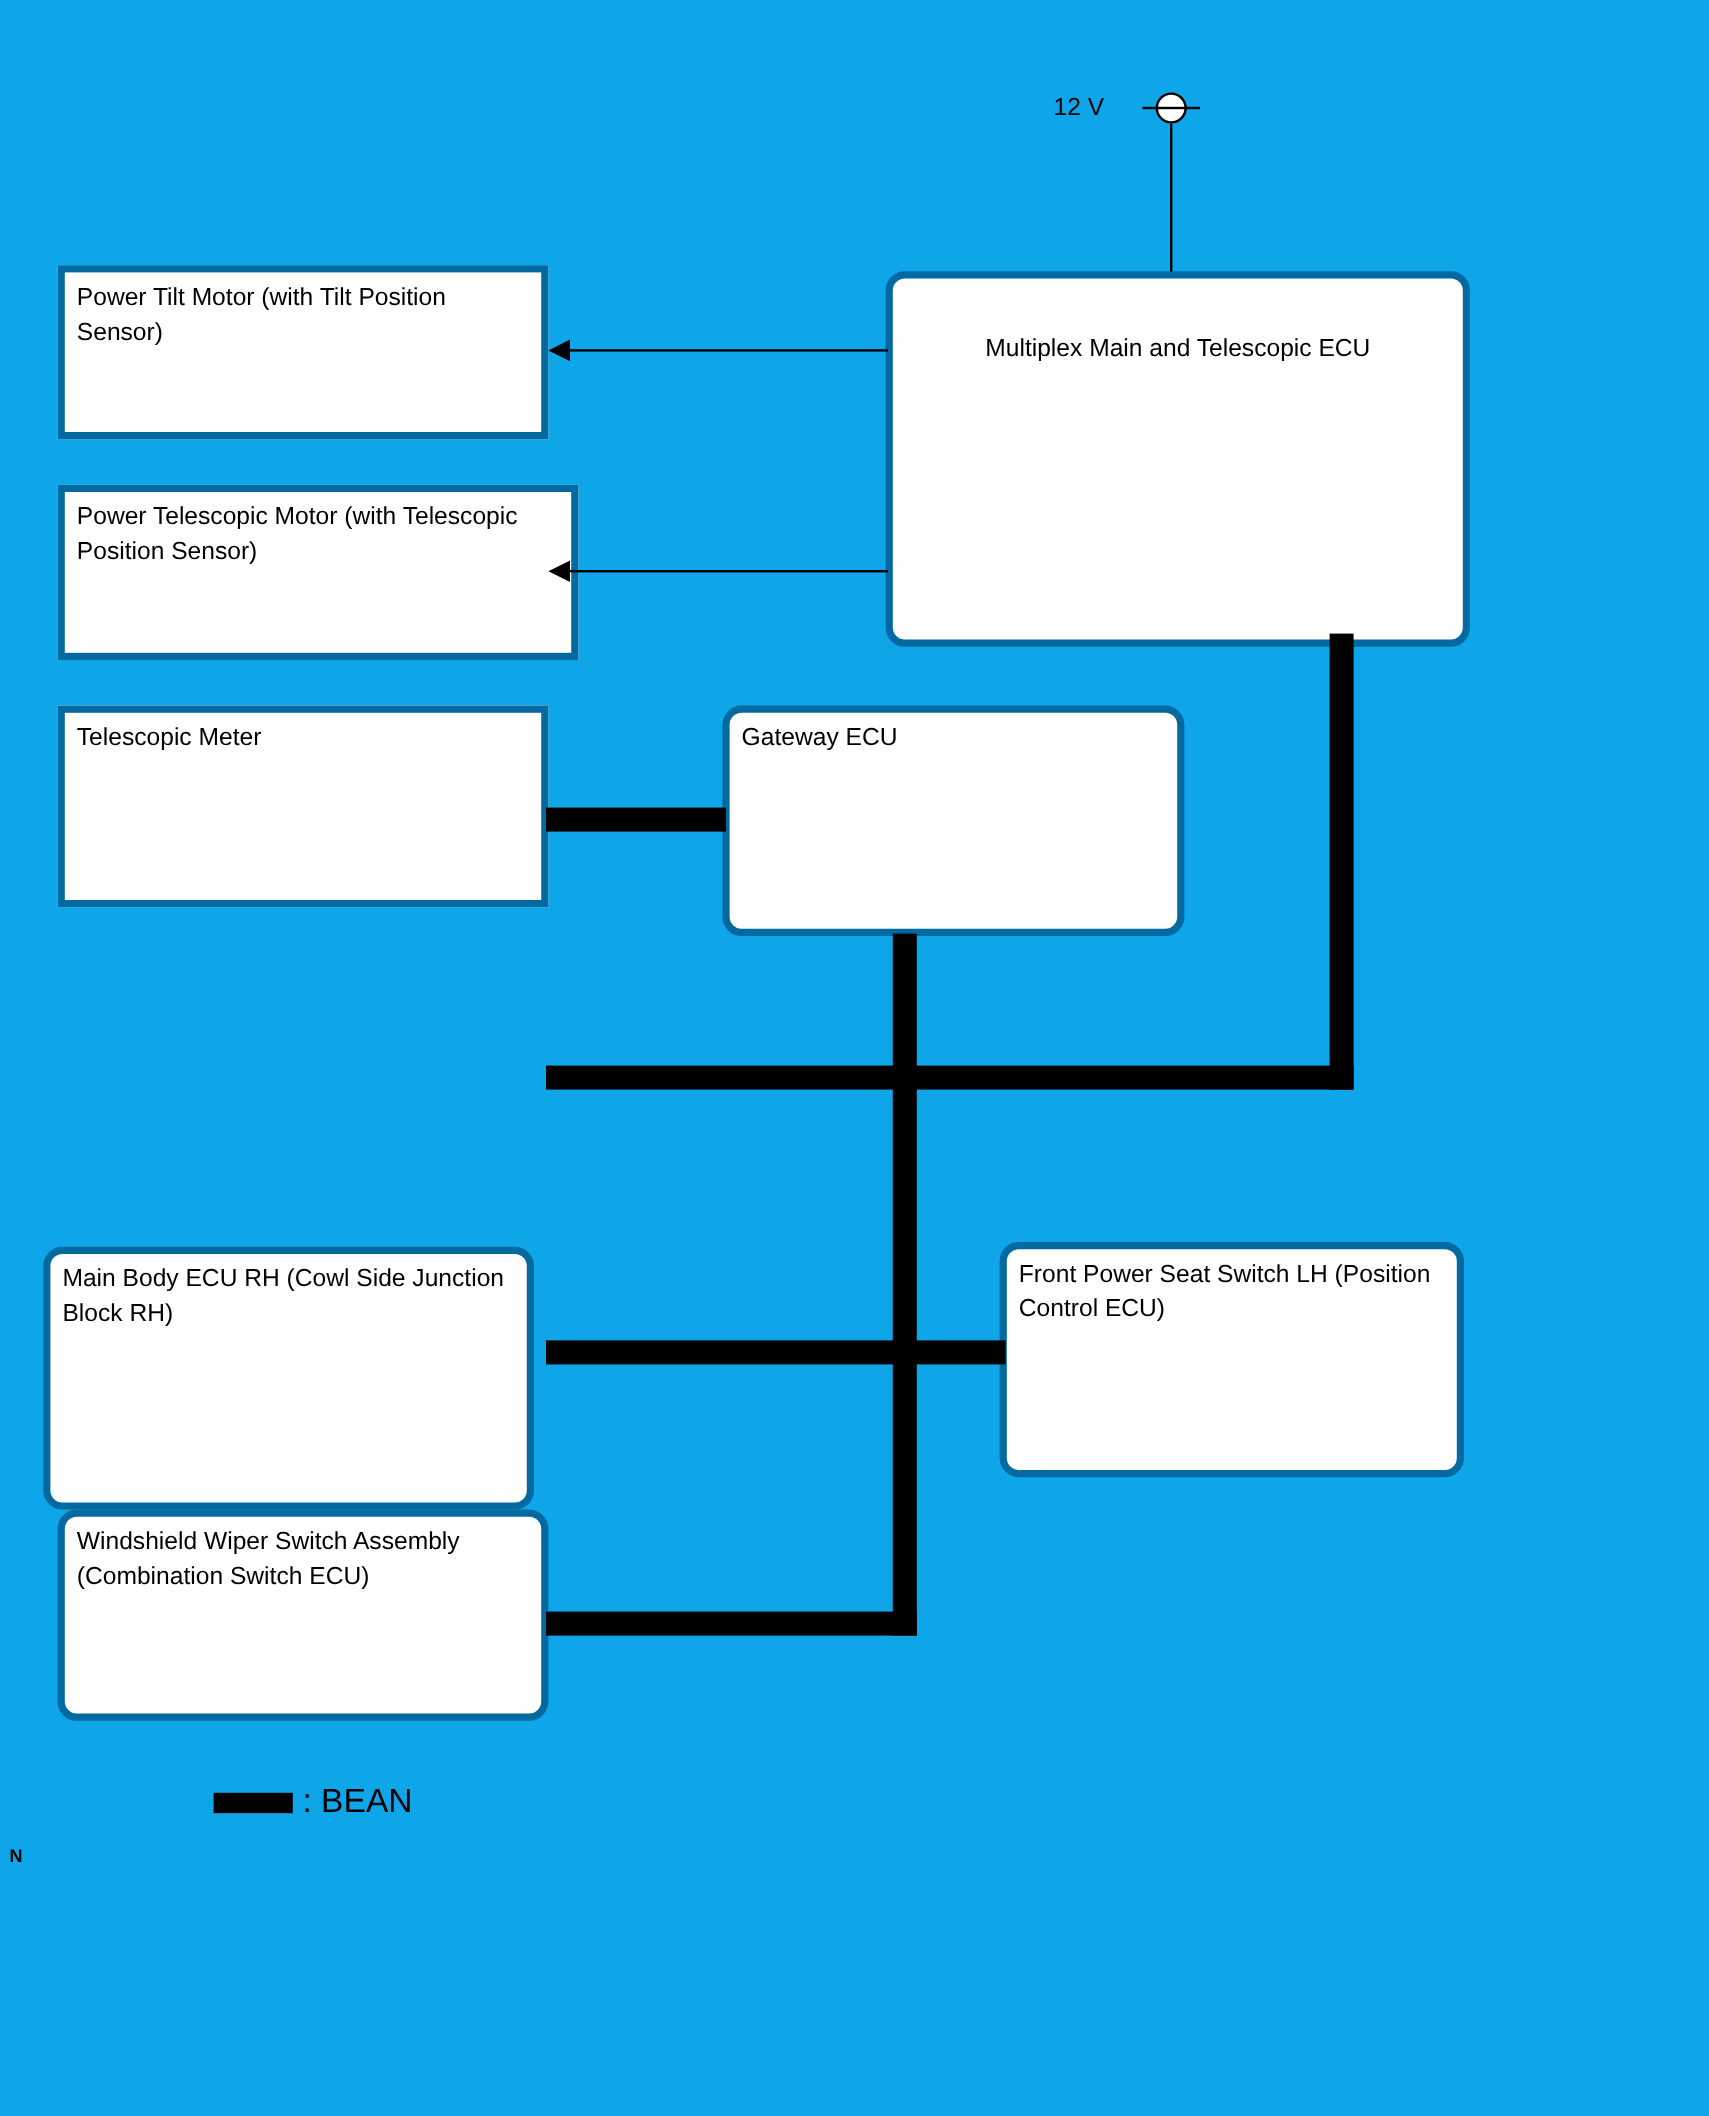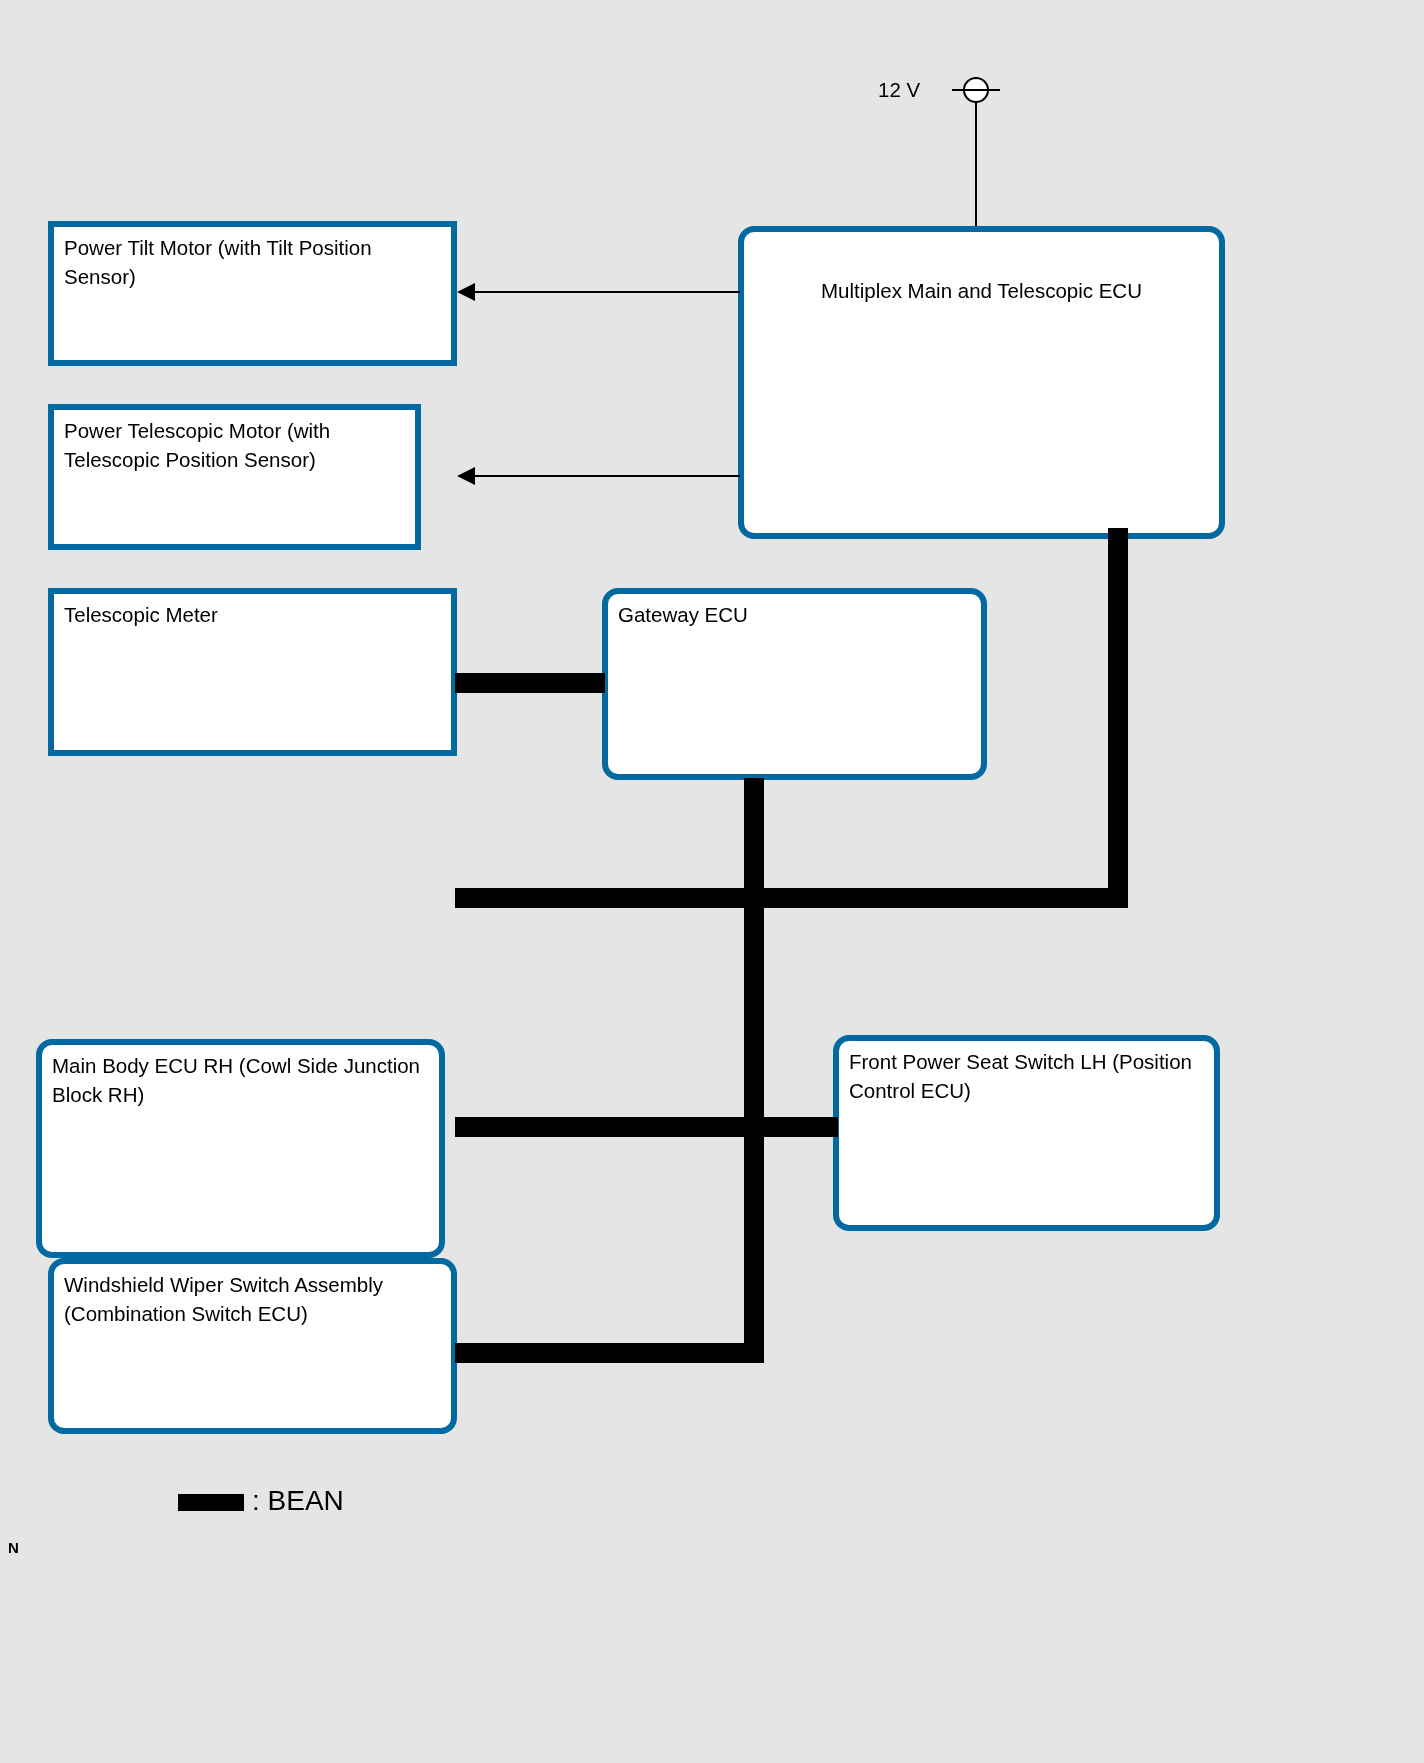--- a/index.html
+++ b/index.html
@@ -9,21 +9,21 @@
   }
   body {
     font-family: "Liberation Sans", sans-serif;
     color: #000000;
   }
   #canvas {
     position: relative;
     width: 1424px;
     height: 1763px;
     overflow: hidden;
-    background: #e5e5e5;
+    background: #0ea5e9;
   }
   .box {
     position: absolute;
     border: 6px solid #0369a1;
     background: #ffffff;
     box-sizing: border-box;
   }
   .box.rounded {
     border-radius: 16px;
   }
@@ -99,21 +99,21 @@
   <div class="thinline" style="left: 975px; top: 103px; width: 2px; height: 124px;"></div>
 
   <div class="box rounded centered" style="left: 738px; top: 226px; width: 487px; height: 313px;">
     <div class="label" style="top: 44px;">Multiplex Main and Telescopic ECU</div>
   </div>
 
   <div class="box" style="left: 48px; top: 221px; width: 409px; height: 145px;">
     <div class="label">Power Tilt Motor (with Tilt Position Sensor)</div>
   </div>
 
-  <div class="box" style="left: 48px; top: 404px; width: 373px; height: 146px;">
+  <div class="box" style="left: 48px; top: 404px; width: 434px; height: 146px;">
     <div class="label">Power Telescopic Motor (with Telescopic Position Sensor)</div>
   </div>
 
   <div class="box" style="left: 48px; top: 588px; width: 409px; height: 168px;">
     <div class="label">Telescopic Meter</div>
   </div>
 
 
   <div class="box rounded" style="left: 36px; top: 1039px; width: 409px; height: 219px;">
     <div class="label">Main Body ECU RH (Cowl Side Junction Block RH)</div>

